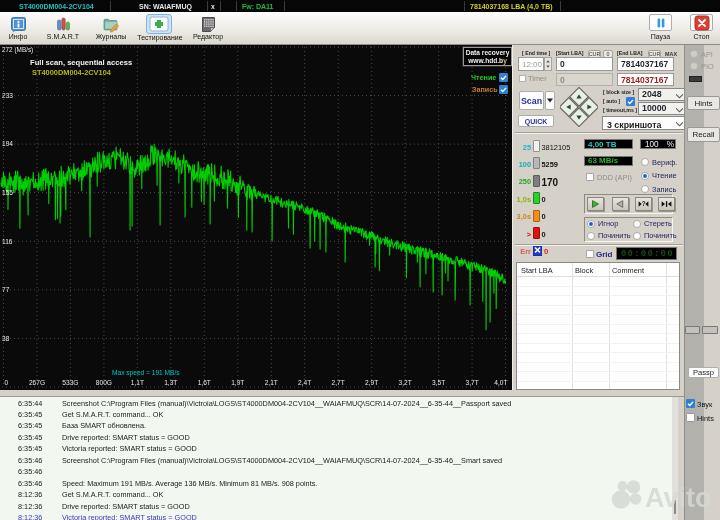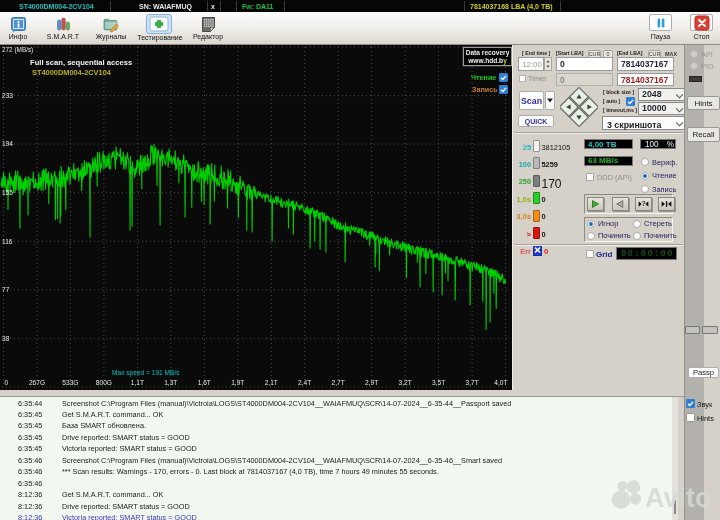--- a/index.html
+++ b/index.html
@@ -248,21 +248,21 @@
       </svg></div>
     <div class="a" style="left:2px;top:86.5px;width:168px;height:2px;border-top:1px solid #a29f97;border-bottom:1px solid #f2f0ea"></div>
     <div class="a" style="left:0;top:97.5px;width:18px;text-align:right;font-size:7.4px;font-weight:bold;color:#18b4cc">25</div>
     <div class="a" style="left:19.5px;top:95.0px;width:7px;height:12px;background:#f2f2f2;border:1px solid #909090;border-radius:1px"></div>
     <div class="a" style="left:28.5px;top:97.5px;font-size:7.4px;font-weight:normal;color:#111">3812105</div>
     <div class="a" style="left:0;top:114.9px;width:18px;text-align:right;font-size:7.4px;font-weight:bold;color:#18a8b4">100</div>
     <div class="a" style="left:19.5px;top:112.4px;width:7px;height:12px;background:#b8b8b8;border:1px solid #808080;border-radius:1px"></div>
     <div class="a" style="left:28.5px;top:114.9px;font-size:7.4px;font-weight:bold;color:#111">5259</div>
     <div class="a" style="left:0;top:132.3px;width:18px;text-align:right;font-size:7.4px;font-weight:bold;color:#28a428">250</div>
     <div class="a" style="left:19.5px;top:129.8px;width:7px;height:12px;background:#7e7e7e;border:1px solid #5c5c5c;border-radius:1px"></div>
-    <div class="a" style="left:28.5px;top:132.3px;font-size:12px;font-weight:normal;color:#111">170</div>
+    <div class="a" style="left:28.5px;top:132.3px;font-size:10px;font-weight:bold;color:#111">170</div>
     <div class="a" style="left:0;top:149.7px;width:18px;text-align:right;font-size:7.4px;font-weight:bold;color:#8fae10">1,0s</div>
     <div class="a" style="left:19.5px;top:147.2px;width:7px;height:12px;background:#29d229;border:1px solid #1a8a1a;border-radius:1px"></div>
     <div class="a" style="left:28.5px;top:149.7px;font-size:7.4px;font-weight:bold;color:#111">0</div>
     <div class="a" style="left:0;top:167.1px;width:18px;text-align:right;font-size:7.4px;font-weight:bold;color:#d2821e">3,0s</div>
     <div class="a" style="left:19.5px;top:164.6px;width:7px;height:12px;background:#ef8f1e;border:1px solid #a86014;border-radius:1px"></div>
     <div class="a" style="left:28.5px;top:167.1px;font-size:7.4px;font-weight:bold;color:#111">0</div>
     <div class="a" style="left:0;top:184.5px;width:18px;text-align:right;font-size:7.4px;font-weight:bold;color:#d21616">&gt;</div>
     <div class="a" style="left:19.5px;top:182.0px;width:7px;height:12px;background:#dd1414;border:1px solid #991010;border-radius:1px"></div>
     <div class="a" style="left:28.5px;top:184.5px;font-size:7.4px;font-weight:bold;color:#111">0</div>
     <div class="a" style="left:0;top:201.9px;width:18px;text-align:right;font-size:7.4px;font-weight:bold;color:#e05858">Err</div>
@@ -325,20 +325,40 @@
     <div class="a cb" style="left:120px;top:186.5px"><svg width="8" height="8" viewBox="0 0 10 10">
         <circle cx="5" cy="5" r="4.4" fill="#fdfdfd" stroke="#9a9a9a"></circle>
       </svg></div>
     <div class="a rl" style="left:131px;top:186px">Починить</div>
     <div class="a" style="left:2px;top:198.5px;width:168px;height:2px;border-top:1px solid #a29f97;border-bottom:1px solid #f2f0ea"></div>
     <div class="a cb" style="left:73px;top:205px"><svg width="8" height="8" viewBox="0 0 10 10">
         <rect x="0.5" y="0.5" width="9" height="9" rx="1" fill="#fdfdfd" stroke="#8a8a8a"></rect>
       </svg></div>
     <div class="a" style="left:83px;top:205px;font-size:8px;font-weight:bold;color:#232390">Grid</div>
     <div class="a lcd" style="left:103px;top:202px;width:61px;height:13px;font-size:9px;font-weight:bold;color:#1c4a16;padding-left:4px;letter-spacing:1.2px;font-family:'Liberation Mono',monospace">00:00:00</div>
+    <div class="a" style="left:3px;top:217px;width:164px;height:128px;background:#fff;border:1px solid #8c8a84">
+ <div class="a" style="left:4px;top:3px;font-size:7.4px;color:#222">Start LBA</div>
+ <div class="a" style="left:58px;top:3px;font-size:7.4px;color:#222">Block</div>
+ <div class="a" style="left:95px;top:3px;font-size:7.4px;color:#222">Comment</div>
+ <div class="a" style="left:55px;top:0;width:1px;height:126px;background:#e4e0dc"></div>
+ <div class="a" style="left:92px;top:0;width:1px;height:126px;background:#e4e0dc"></div>
+ <div class="a" style="left:149px;top:0;width:1px;height:126px;background:#e4e0dc"></div>
+ <div class="a" style="left:0;top:13px;width:162px;height:1px;background:#e0dcd8"></div>
+<div class="a" style="left:0;top:22.5px;width:162px;height:1px;background:#f6f0f0"></div>
+      <div class="a" style="left:0;top:32.0px;width:162px;height:1px;background:#f6f0f0"></div>
+      <div class="a" style="left:0;top:41.5px;width:162px;height:1px;background:#f6f0f0"></div>
+      <div class="a" style="left:0;top:51.0px;width:162px;height:1px;background:#f6f0f0"></div>
+      <div class="a" style="left:0;top:60.5px;width:162px;height:1px;background:#f6f0f0"></div>
+      <div class="a" style="left:0;top:70.0px;width:162px;height:1px;background:#f6f0f0"></div>
+      <div class="a" style="left:0;top:79.5px;width:162px;height:1px;background:#f6f0f0"></div>
+      <div class="a" style="left:0;top:89.0px;width:162px;height:1px;background:#f6f0f0"></div>
+      <div class="a" style="left:0;top:98.5px;width:162px;height:1px;background:#f6f0f0"></div>
+      <div class="a" style="left:0;top:108.0px;width:162px;height:1px;background:#f6f0f0"></div>
+      <div class="a" style="left:0;top:117.5px;width:162px;height:1px;background:#f6f0f0"></div>
+    </div>
   </div>
 <div class="a" style="left:684px;top:45px;width:20px;height:475px;background:#b3b1ac;border-left:1px solid #908e89">
     <div class="a cb" style="left:5px;top:5px"><svg width="8" height="8" viewBox="0 0 10 10">
         <circle cx="5" cy="5" r="4.4" fill="#d0cec8" stroke="#b8b6b0"></circle>
       </svg></div>
     <div class="a" style="left:16px;top:4.5px;font-size:7.4px;color:#97958f">API</div>
     <div class="a cb" style="left:5px;top:17px"><svg width="8" height="8" viewBox="0 0 10 10">
         <circle cx="5" cy="5" r="4.4" fill="#d0cec8" stroke="#b8b6b0"></circle>
       </svg></div>
     <div class="a" style="left:16px;top:16.5px;font-size:7.4px;color:#97958f">PIO</div>
@@ -366,22 +386,22 @@
     <div class="a" style="left:62px;top:12.9px;font-size:7.3px;color:#1a1a1a;white-space:nowrap">Get S.M.A.R.T. command... OK</div>
     <div class="a" style="left:18px;top:24.4px;font-size:7.3px;color:#1a1a1a;white-space:nowrap">6:35:45</div>
     <div class="a" style="left:62px;top:24.4px;font-size:7.3px;color:#1a1a1a;white-space:nowrap">База SMART обновлена.</div>
     <div class="a" style="left:18px;top:35.8px;font-size:7.3px;color:#1a1a1a;white-space:nowrap">6:35:45</div>
     <div class="a" style="left:62px;top:35.8px;font-size:7.3px;color:#1a1a1a;white-space:nowrap">Drive reported: SMART status = GOOD</div>
     <div class="a" style="left:18px;top:47.3px;font-size:7.3px;color:#1a1a1a;white-space:nowrap">6:35:45</div>
     <div class="a" style="left:62px;top:47.3px;font-size:7.3px;color:#1a1a1a;white-space:nowrap">Victoria reported: SMART status = GOOD</div>
     <div class="a" style="left:18px;top:58.8px;font-size:7.3px;color:#1a1a1a;white-space:nowrap">6:35:46</div>
     <div class="a" style="left:62px;top:58.8px;font-size:7.3px;color:#1a1a1a;white-space:nowrap">Screenshot C:\Program Files (manual)\Victroia\LOGS\ST4000DM004-2CV104__WAIAFMUQ\SCR\14-07-2024__6-35-46__Smart saved</div>
     <div class="a" style="left:18px;top:70.2px;font-size:7.3px;color:#1a1a1a;white-space:nowrap">6:35:46</div>
-    <div class="a" style="left:62px;top:70.2px;font-size:7.3px;color:#1a1a1a;white-space:nowrap">*** Scan results: Warnings - 170, errors - 0. Last block at 7814037167 (4,0 TB), time 7 hours 49 minutes 55 seconds.</div>
     <div class="a" style="left:18px;top:81.6px;font-size:7.3px;color:#1a1a1a;white-space:nowrap">6:35:46</div>
+    <div class="a" style="left:62px;top:81.6px;font-size:7.3px;color:#1a1a1a;white-space:nowrap">Speed: Maximum 191 MB/s. Average 136 MB/s. Minimum 81 MB/s. 908 points.</div>
     <div class="a" style="left:18px;top:93.1px;font-size:7.3px;color:#1a1a1a;white-space:nowrap">8:12:36</div>
     <div class="a" style="left:62px;top:93.1px;font-size:7.3px;color:#1a1a1a;white-space:nowrap">Get S.M.A.R.T. command... OK</div>
     <div class="a" style="left:18px;top:104.5px;font-size:7.3px;color:#1a1a1a;white-space:nowrap">8:12:36</div>
     <div class="a" style="left:62px;top:104.5px;font-size:7.3px;color:#1a1a1a;white-space:nowrap">Drive reported: SMART status = GOOD</div>
     <div class="a" style="left:18px;top:116.0px;font-size:7.3px;color:#3a3ab8;white-space:nowrap">8:12:36</div>
     <div class="a" style="left:62px;top:116.0px;font-size:7.3px;color:#3a3ab8;white-space:nowrap">Victoria reported: SMART status = GOOD</div>
   </div>
 <div class="a" style="left:672px;top:397px;width:6px;height:123px;background:#e2e0da"></div>
 <div class="a" style="left:674px;top:500px;width:2px;height:14px;background:#8a8a8a"></div>
 <svg class="a" style="left:608px;top:474px" width="112" height="42" viewBox="0 0 112 42">

